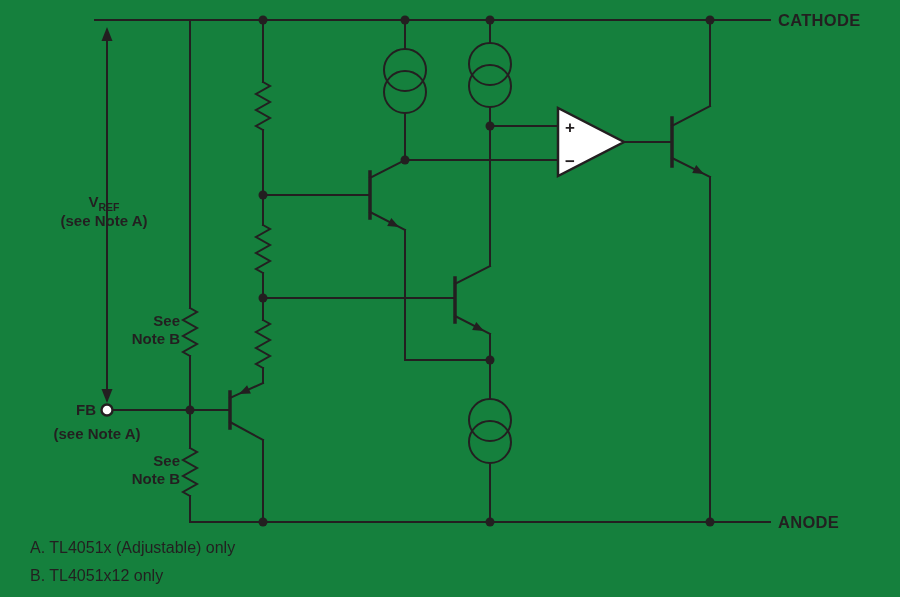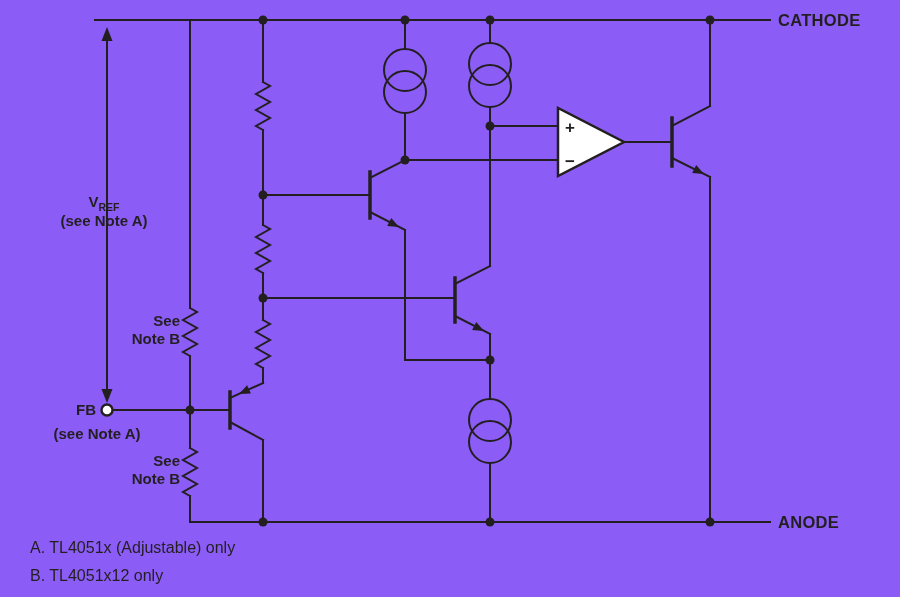--- a/index.html
+++ b/index.html
@@ -1,17 +1,17 @@
 <!DOCTYPE html>
 <html><head>
 <meta charset="utf-8">
 <style>
   * { box-sizing: border-box; }
   html, body { margin: 0; padding: 0; background: #ffffff; }
-  .page { position: relative; width: 900px; height: 597px; background: #8b5cf6; overflow: hidden; }
+  .page { position: relative; width: 900px; height: 597px; background: #15803d; overflow: hidden; }
   svg { display: block; }
   text { font-family: "Liberation Sans", sans-serif; fill: #231f20; }
   .t-rail { font-weight: bold; font-size: 16.5px; letter-spacing: .3px; }
   .t-bold { font-weight: bold; font-size: 15px; }
   .t-note { font-size: 16px; }
   .t-sign { font-weight: bold; font-size: 17px; }
   .t-sub  { font-weight: bold; font-size: 10.5px; }
 </style>
 </head>
 <body>

